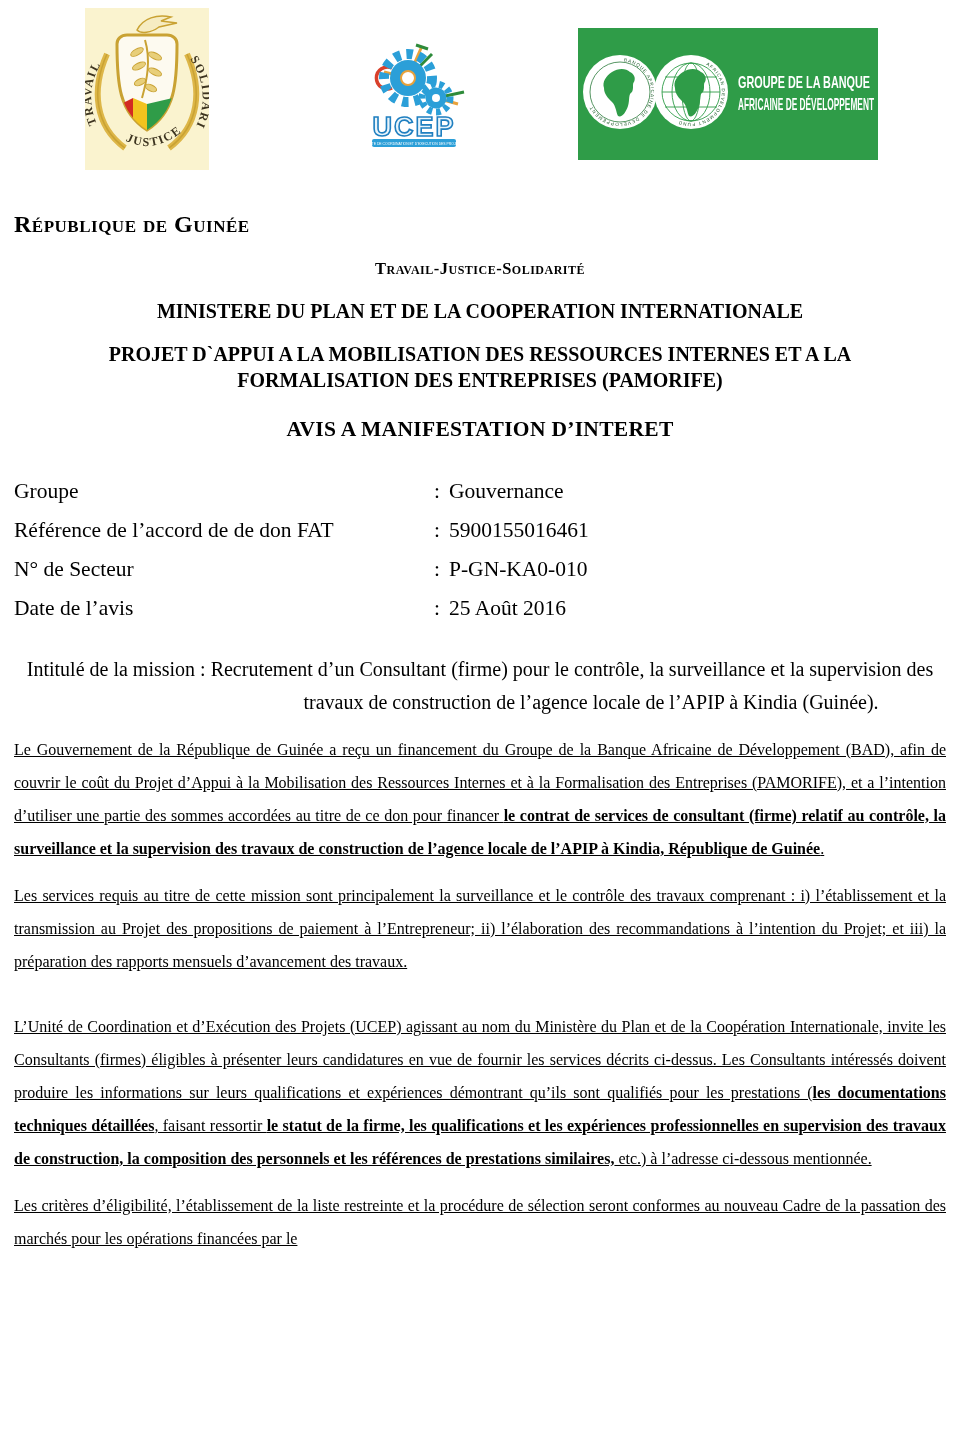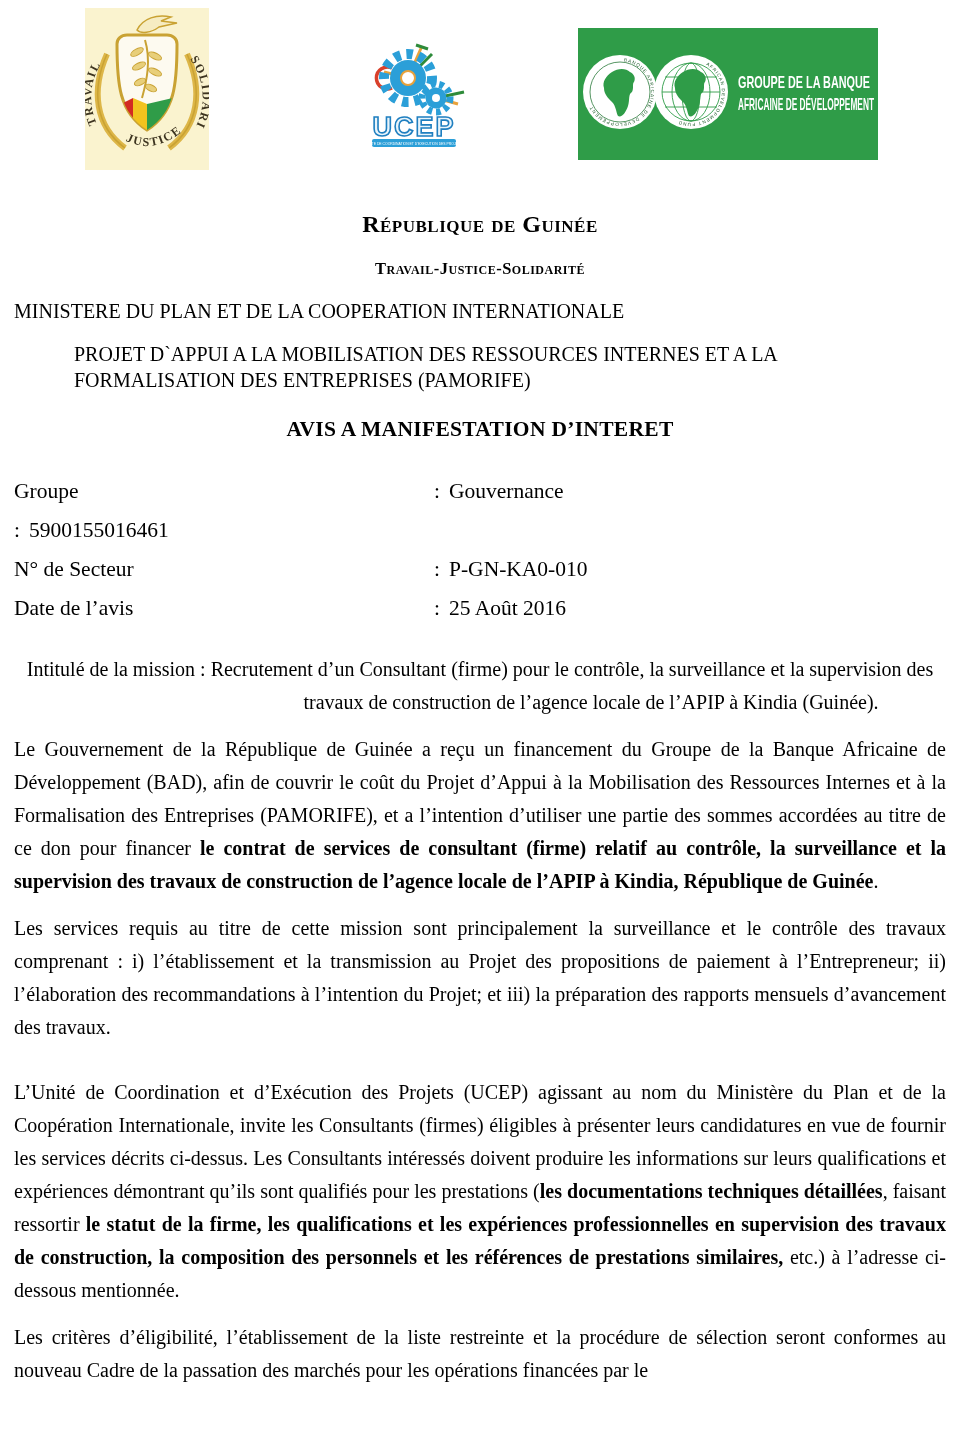--- a/index.html
+++ b/index.html
@@ -12,44 +12,44 @@
 
   
   .logos { position: relative; height: 176px; }
   .logo-guinea { position: absolute; left: 71px; top: 8px; width: 124px; height: 162px; }
   .logo-ucep   { position: absolute; left: 344px; top: 42px; width: 112px; height: 108px; }
   .logo-afdb   { position: absolute; left: 564px; top: 28px; width: 300px; height: 132px; }
   .logos svg { display: block; width: 100%; height: 100%; }
 
   
   .h-rep {
-    margin-top: 34px; text-align: center; font-size: 24px; font-weight: bold;
+    margin-top: 34px; text-align: left; font-size: 24px; font-weight: bold;
     font-variant: small-caps; letter-spacing: .5px; line-height: 1.2;
   }
   .h-motto {
     margin-top: 20px; text-align: center; font-size: 16.5px; font-weight: bold;
     font-variant: small-caps; letter-spacing: .5px;
   }
-  .h-line { margin-top: 19px; text-align: left; font-size: 20px; font-weight: normal; line-height: 26px; }
+  .h-line { margin-top: 19px; text-align: center; font-size: 20px; font-weight: bold; line-height: 26px; }
   .h-project { margin-top: 17px; padding: 0 60px; }
   .h-notice { margin-top: 24px; text-align: center; font-size: 21.5px; font-weight: bold; letter-spacing: .3px; }
 
   
   .fields { margin-top: 36px; font-size: 21.5px; }
   .field-row { display: flex; margin-bottom: 13px; line-height: 26px; }
   .field-label { flex: 0 0 420px; }
   .field-colon { flex: 0 0 auto; margin-right: 9px; }
   .field-value { flex: 1 1 auto; }
 
   
   .mission {
     margin-top: 32px; font-size: 20px; line-height: 33px;
     padding-left: 222px; text-indent: -222px; text-align: center;
   }
-  .para { margin-top: 14px; font-size: 20px; line-height: 33px; text-align: justify; }
+  .para { margin-top: 14px; font-size: 16px; line-height: 33px; text-align: justify; text-decoration: underline; }
   .para.gap-lg { margin-top: 32px; }
   .b { font-weight: bold; }
 </style>
 </head>
 <body>
 
 <div class="page">
 
   <div class="logos">
 
@@ -170,20 +170,21 @@
   <div class="h-line h-project">PROJET D`APPUI A LA MOBILISATION DES RESSOURCES INTERNES ET A LA FORMALISATION DES ENTREPRISES (PAMORIFE)</div>
   <div class="h-notice">AVIS A MANIFESTATION D’INTERET</div>
 
   <div class="fields">
     <div class="field-row">
       <span class="field-label">Groupe</span>
       <span class="field-colon">:</span>
       <span class="field-value">Gouvernance</span>
     </div>
     <div class="field-row">
+      <span class="field-label">Référence de l’accord de de don FAT</span>
       <span class="field-colon">:</span>
       <span class="field-value">5900155016461</span>
     </div>
     <div class="field-row">
       <span class="field-label">N° de Secteur</span>
       <span class="field-colon">:</span>
       <span class="field-value">P-GN-KA0-010</span>
     </div>
     <div class="field-row">
       <span class="field-label">Date de l’avis</span>

